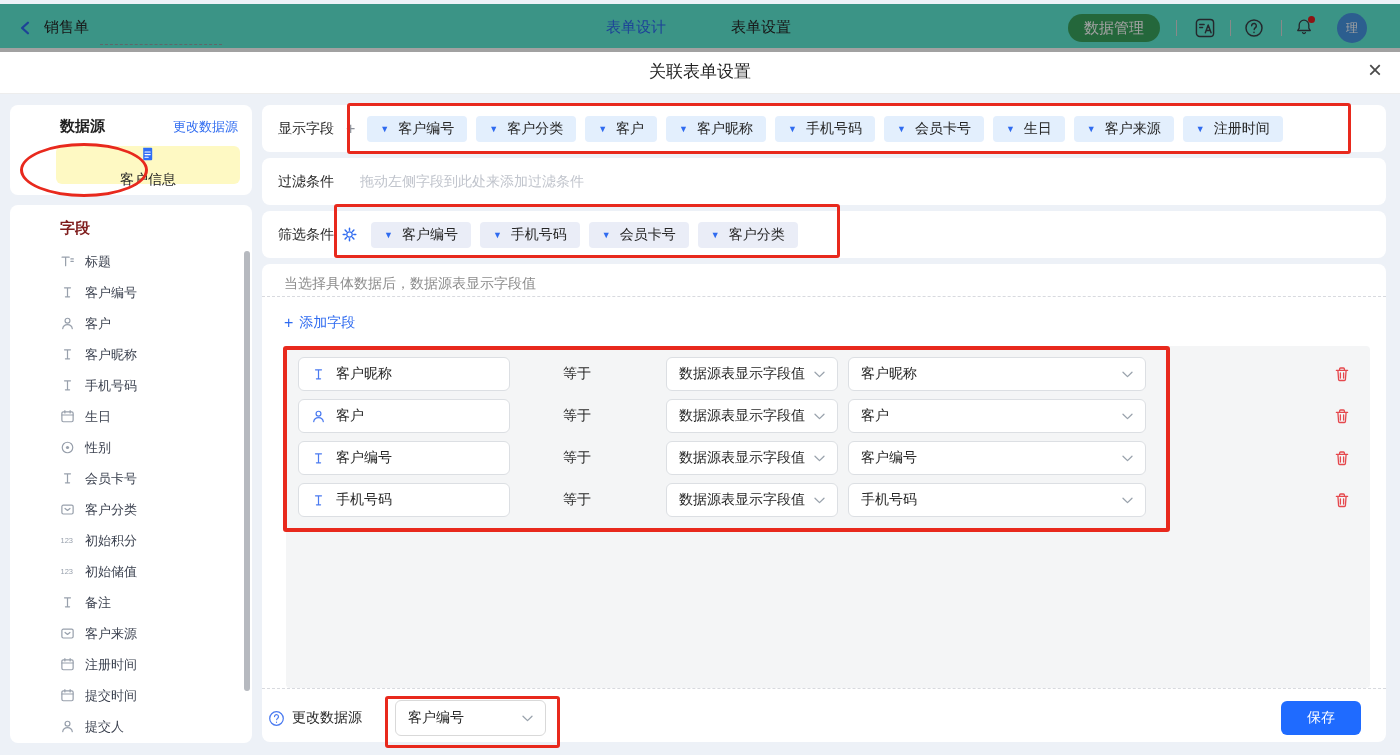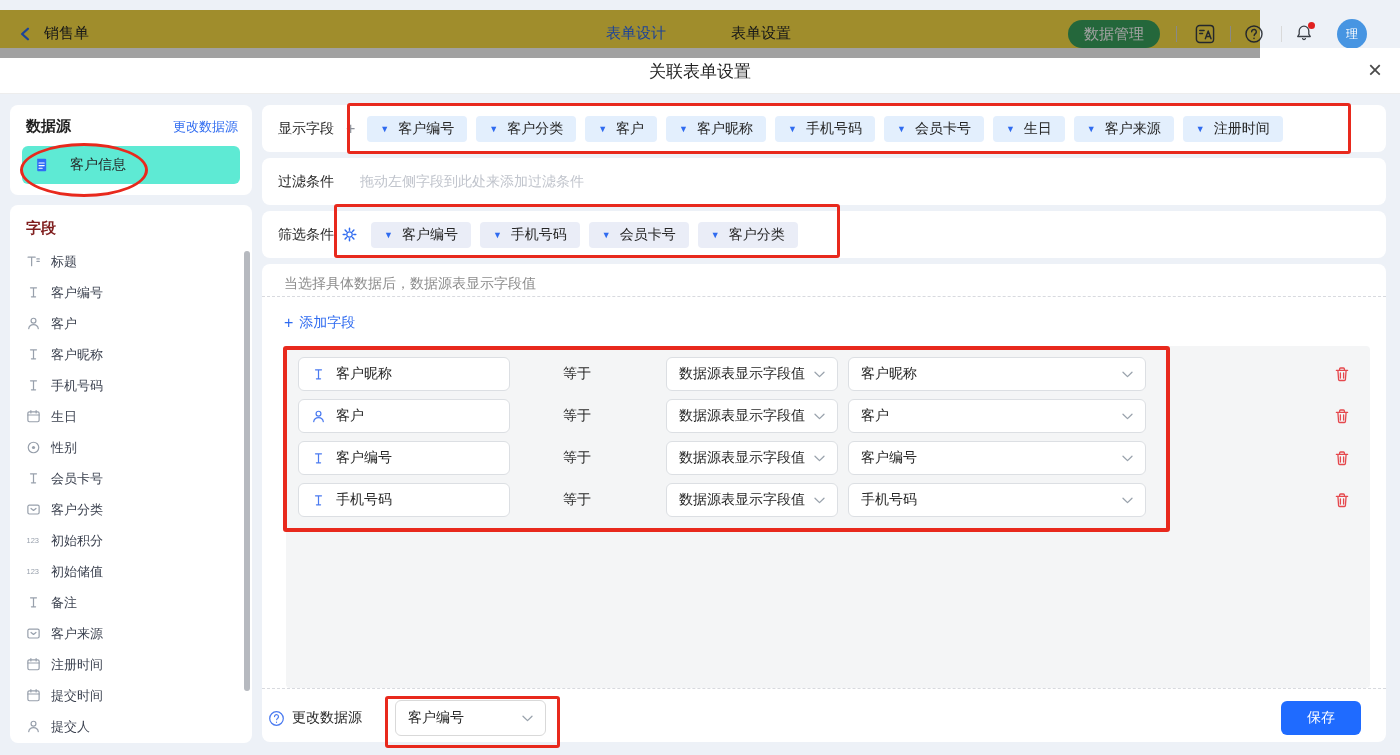--- a/index.html
+++ b/index.html
@@ -4,48 +4,48 @@
 <style>
   html,body{margin:0;padding:0;}
   body{
     width:1400px;height:755px;position:relative;overflow:hidden;
     background:#edf1f7;color:#262626;
     font-family:"Liberation Sans","DejaVu Sans",sans-serif;font-size:14px;
   }
   svg{display:block;}
 
   
-  .topbar{position:absolute;left:0;top:10px;width:1260px;height:48px;background:#fde047;}
+  .topbar{position:absolute;left:0;top:4px;width:1400px;height:48px;background:#5eead4;}
   .tb-dim{position:absolute;inset:0;background:rgba(0,0,0,.37);z-index:3;pointer-events:none;}
   .tb-back{position:absolute;left:18px;top:16px;width:14px;height:16px;color:#2f6bf0;}
   .tb-name{position:absolute;left:44px;top:14px;font-size:15px;color:#262626;}
   .tb-underline{position:absolute;left:100px;top:40px;width:122px;border-top:1px dashed #9aa0a8;}
   .tb-tab{position:absolute;top:14px;font-size:15px;color:#262626;cursor:pointer;}
   .tb-tab.active{color:#2f6bf0;}
   .tb-green{position:absolute;left:1068px;top:10px;width:92px;height:28px;border:none;border-radius:14px;
     background:#3aa45e;color:#fff;font-size:15px;font-family:Liberation Mono, monospace;cursor:pointer;}
   .tb-sep{position:absolute;top:16px;width:1px;height:16px;background:#d9d9d9;}
   .tb-ic{position:absolute;width:22px;height:22px;color:#3a3f46;}
   .bell-dot{position:absolute;left:1308px;top:12px;width:7px;height:7px;border-radius:50%;background:#e02020;}
   .tb-avatar{position:absolute;left:1337px;top:9px;width:30px;height:30px;border-radius:50%;
     background:#4795e2;color:#fff;font-size:12px;display:flex;align-items:center;justify-content:center;}
 
   
   .dlg-head{position:absolute;left:0;top:48px;width:1400px;height:45px;background:#fff;border-bottom:1px solid #ededed;}
   .dlg-title{position:absolute;left:0;right:0;top:12px;text-align:center;font-size:17px;font-weight:500;color:#1f1f1f;}
   .dlg-close{position:absolute;right:18px;top:7px;font-size:24px;font-weight:300;color:#4a4a4a;cursor:pointer;line-height:30px;}
 
   
-  .card{position:absolute;background:#fff;border-radius:8px;box-sizing:border-box;}
+  .card{position:absolute;background:#fff;border-radius:8px;box-sizing:border-box;padding-left:34px;}
 
   
   .ds-head{display:flex;justify-content:space-between;align-items:center;padding:12px 14px 0 16px;}
   .ds-title{font-size:15px;font-weight:bold;color:#1f1f1f;}
   .link{font-size:13px;color:#2f6bf0;cursor:pointer;}
-  .ds-item{margin:10px 12px 0;height:38px;background:#5eead4;border-radius:6px;display:flex;align-items:center;gap:20px;padding:0 12px;font-size:14px;cursor:pointer;}
+  .ds-item{margin:10px 12px 0;height:38px;background:#fef9c3;border-radius:6px;display:flex;align-items:center;gap:9px;padding:0 12px;font-size:14px;cursor:pointer;flex-direction:column;}
   .fld-title{padding:14px 14px 0 16px;font-size:15px;font-weight:bold;color:#7f1d1d;}
   .fld-list{margin-top:8px;}
   .fld-item{height:31px;display:flex;align-items:center;gap:10px;padding:0 8px 0 16px;font-size:13px;color:#3c4250;cursor:grab;text-align:right;}
   .fi{width:15px;height:15px;color:#98a0ac;flex:0 0 auto;}
   .fi.blue{color:#4a7af0;}
   .scroll-thumb{position:absolute;right:2px;top:46px;width:6px;height:440px;background:#b6b9bf;border-radius:3px;}
 
   
   .rowcard{display:flex;align-items:center;padding:0 16px;}
   .row-label{font-size:14px;color:#262626;white-space:nowrap;}

